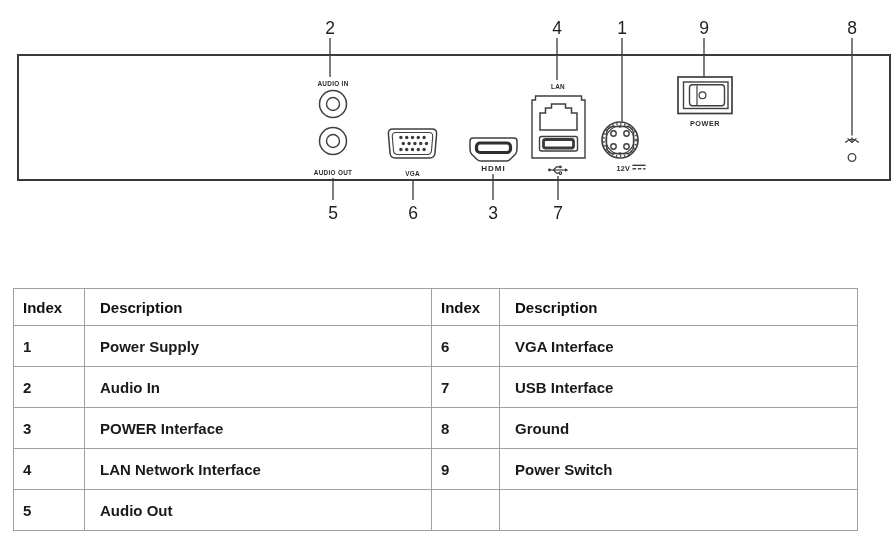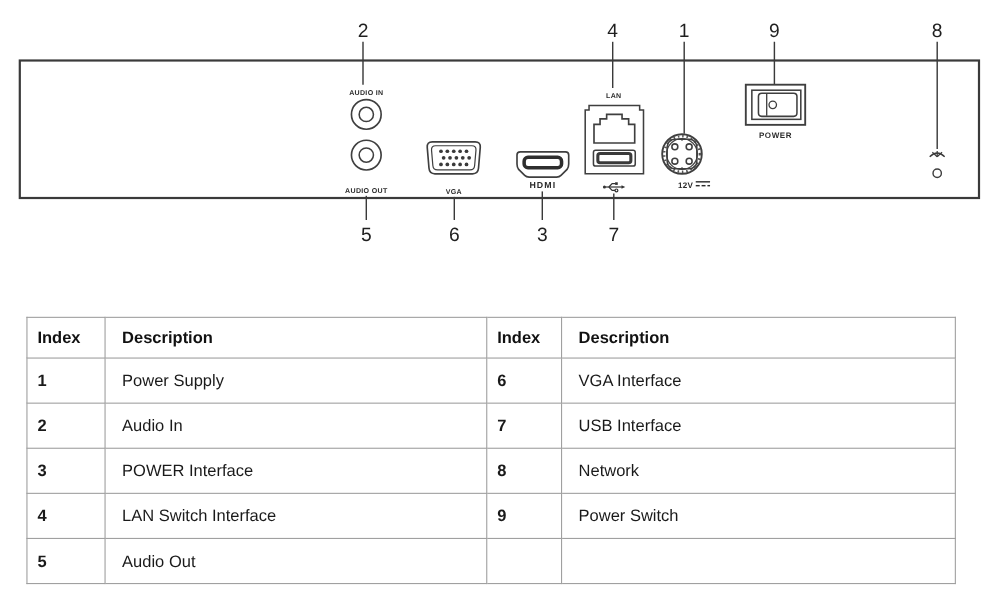--- a/index.html
+++ b/index.html
@@ -16,33 +16,33 @@
     font-size:6.4px; font-weight:bold; fill:#2b2b2b; text-anchor:middle;
     letter-spacing:0.3px; font-family:"Liberation Sans", sans-serif;
   }
   .hdmi-label { font-size:8px; font-weight:800; letter-spacing:1px; }
   .pw-label   { font-size:7.3px; letter-spacing:0.5px; }
   .v12-label  { font-size:7.3px; text-anchor:end; letter-spacing:0.2px; }
   .ln { stroke:#3a3a3a; stroke-width:1.3; fill:none; }
   .sh { stroke:#3f3f3f; fill:none; }
 
   table.idx-table {
-    position:absolute; left:24px; top:288px; width:844px;
+    position:absolute; left:13px; top:288px; width:844px;
     border-collapse:collapse; table-layout:fixed;
     font-size:15px; color:#1a1a1a;
   }
   .idx-table th, .idx-table td {
     border:1.5px solid #a0a0a0; vertical-align:middle;
     overflow:hidden; white-space:nowrap;
   }
   .idx-table tr.hdr  { height:37px; }
   .idx-table tr.row  { height:41px; }
   .idx-table th { text-align:left; font-weight:bold; color:#111; }
   .col-i  { padding-left:9px; }
-  .col-d  { padding-left:15px; }
+  .col-d  { padding-left:15px;font-weight:bold; }
   td.cell-index { font-weight:bold; }
 </style>
 </head>
 <body>
 
 <div class="wrap">
 
   <svg class="diagram-svg" width="892" height="262" viewBox="0 0 892 262">
 
     <rect x="18" y="55" width="872" height="125" fill="#ffffff" stroke="#3a3a3a" stroke-width="2"></rect>
@@ -206,25 +206,25 @@
     <tr class="row">
       <td class="col-i cell-index">2</td>
       <td class="col-d">Audio In</td>
       <td class="col-i cell-index">7</td>
       <td class="col-d">USB Interface</td>
     </tr>
     <tr class="row">
       <td class="col-i cell-index">3</td>
       <td class="col-d">POWER Interface</td>
       <td class="col-i cell-index">8</td>
-      <td class="col-d">Network</td>
+      <td class="col-d">Ground</td>
     </tr>
     <tr class="row">
       <td class="col-i cell-index">4</td>
-      <td class="col-d">LAN Switch Interface</td>
+      <td class="col-d">LAN Network Interface</td>
       <td class="col-i cell-index">9</td>
       <td class="col-d">Power Switch</td>
     </tr>
     <tr class="row">
       <td class="col-i cell-index">5</td>
       <td class="col-d">Audio Out</td>
       <td class="col-i cell-index"></td>
       <td class="col-d"></td>
     </tr>
   </tbody>

